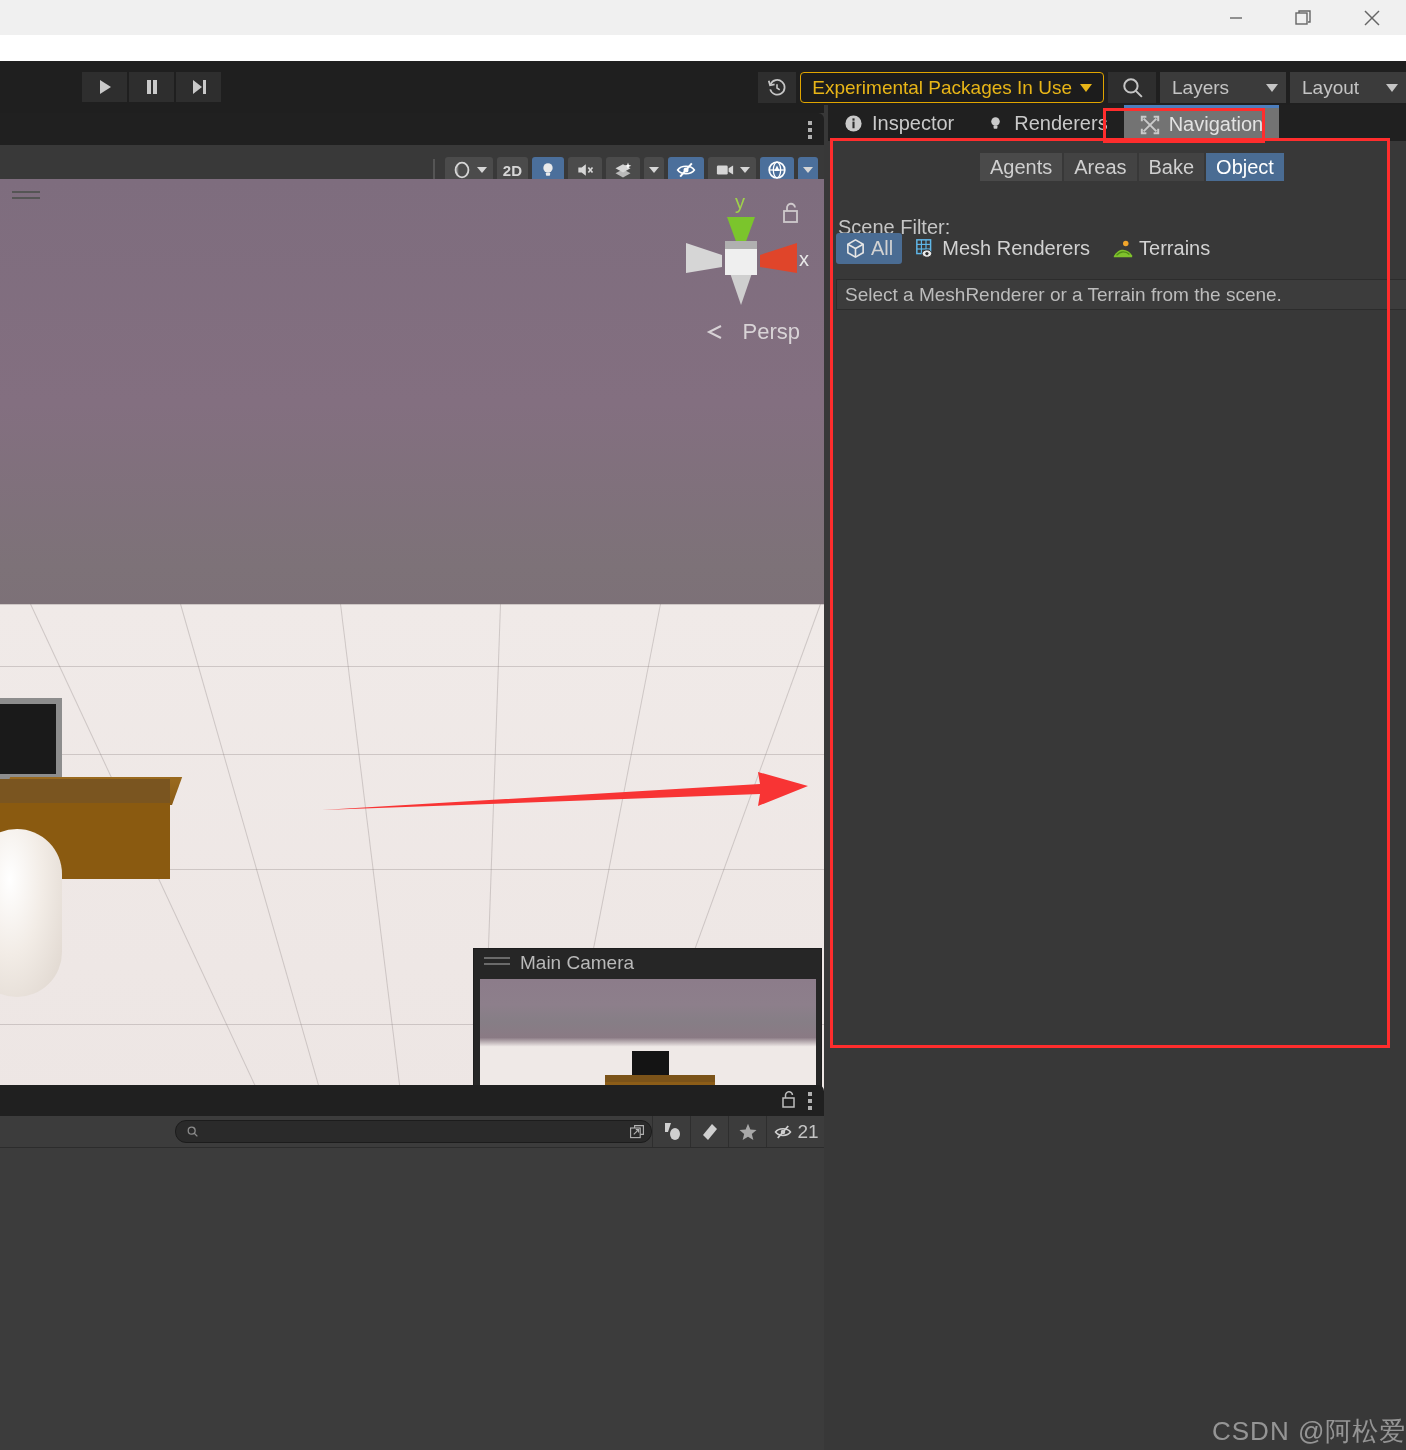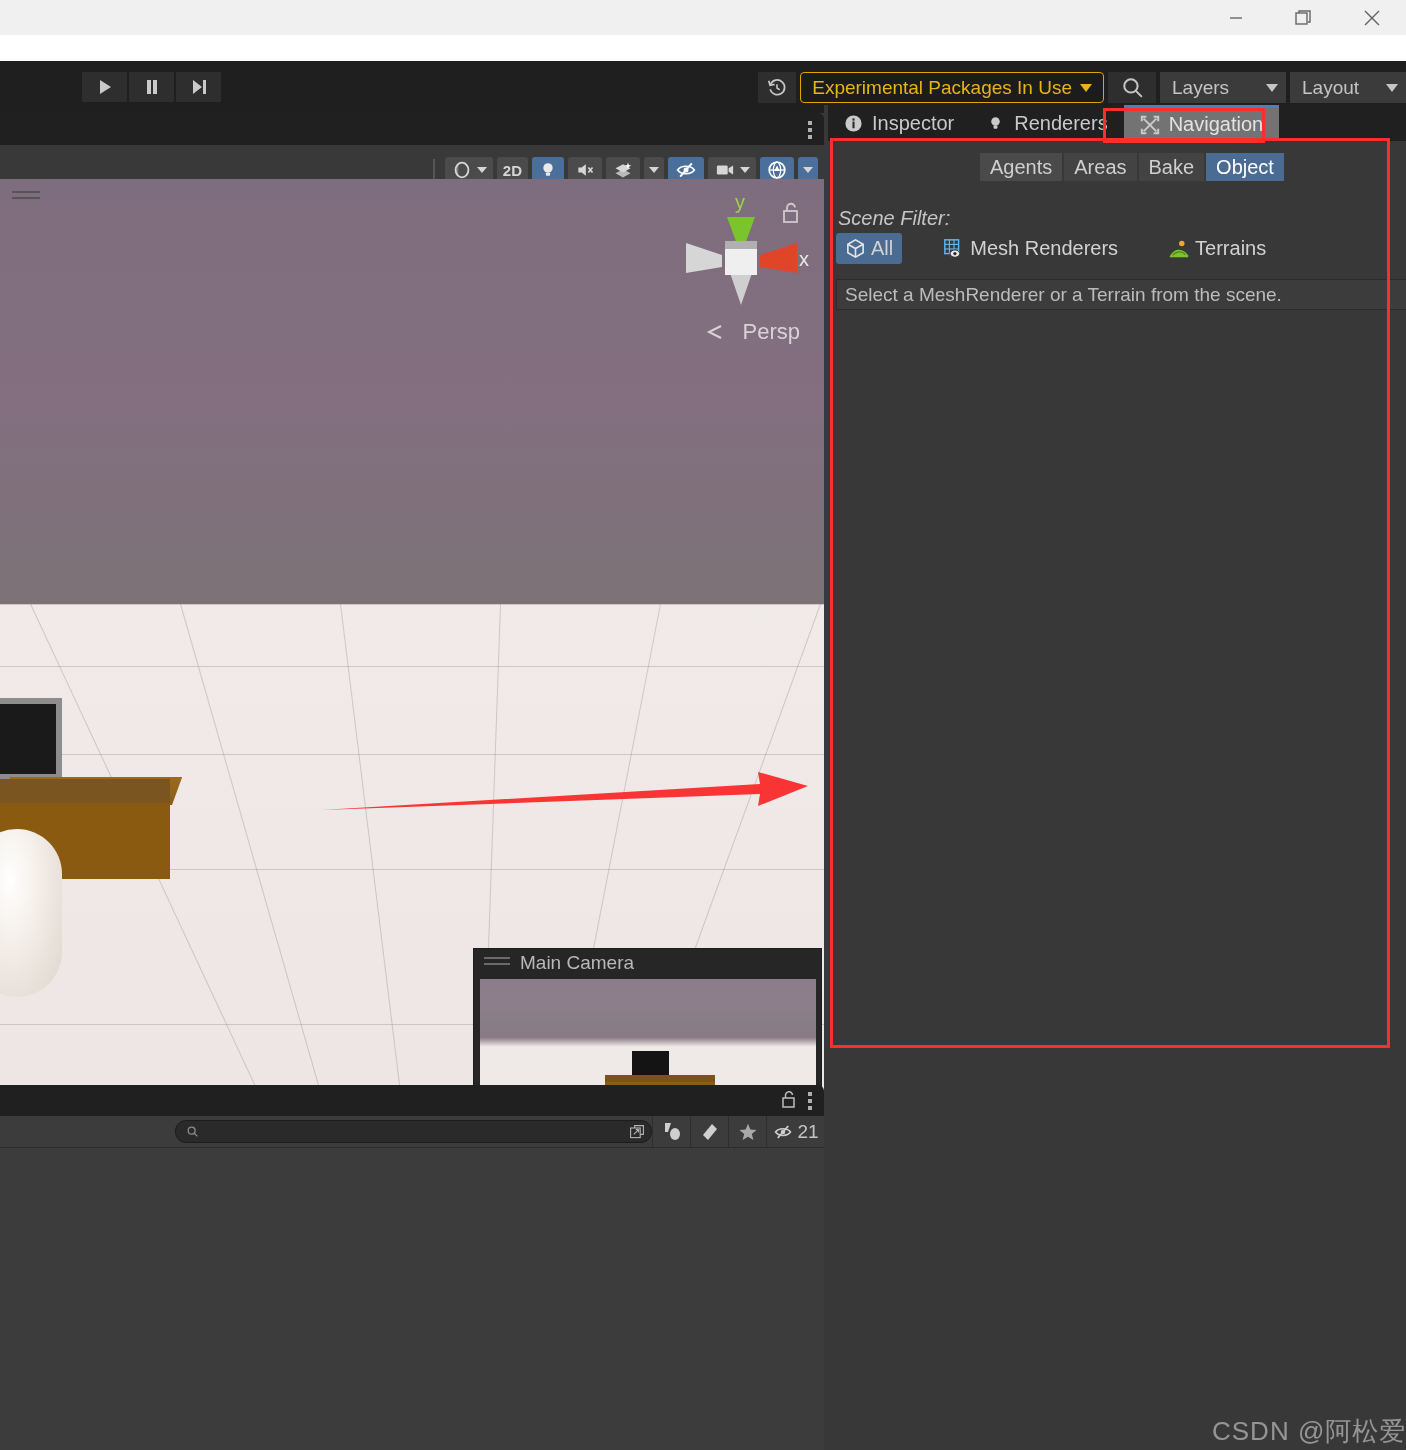--- a/index.html
+++ b/index.html
@@ -186,22 +186,22 @@
   .seg {
     height: 28px; padding: 0 10px; display:flex; align-items:center; justify-content:center;
     background: #4a4a4a; color: #cfcfcf; font-size: 20px; margin-right:2px;
   }
   .seg.muted { background: #434343; }
   .seg.sel { background: #4a6c93; color:#ffffff; }
   .tooltip {
     position:absolute; left: 226px; top: 42px; background:#2a2a2a; border:1px solid #141414;
     color:#d8d8d8; font-size: 20px; padding: 5px 11px;
   }
-  .scene-filter-label { position:absolute; left: 8px; top: 66px; color:#c5c5c5; font-size:20px;font-style:italic; }
-  .filter-row { position:absolute; left: 6px; top: 92px; display:flex; align-items:center; gap: 32px; }
+  .scene-filter-label { position:absolute; left: 8px; top: 75px; color:#c5c5c5; font-size:20px; }
+  .filter-row { position:absolute; left: 6px; top: 92px; display:flex; align-items:center; gap: 4px; }
   .filt {
     display:flex; align-items:center; gap:5px; color:#d2d2d2; font-size:20px;
     padding: 4px 9px; border-radius:3px;
   }
   .filt.sel { background:#4a6c93; }
   .select-bar {
     position:absolute; left: 6px; top: 138px; width: 1112px; height: 31px;
     background: #3c3c3c; border:1px solid #2c2c2c; display:flex; align-items:center;
     padding-left: 8px; color:#bcbcbc; font-size: 19px;
   }

